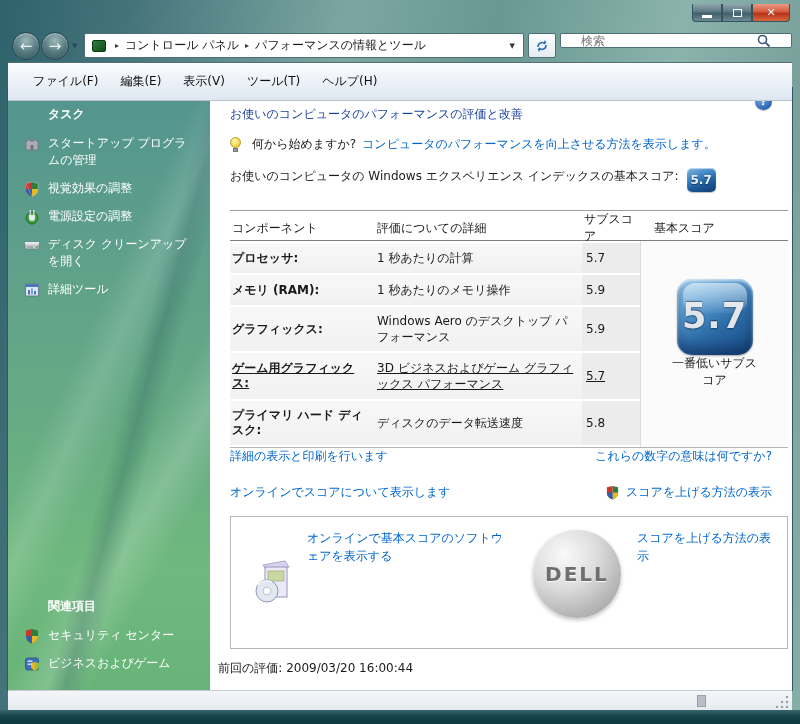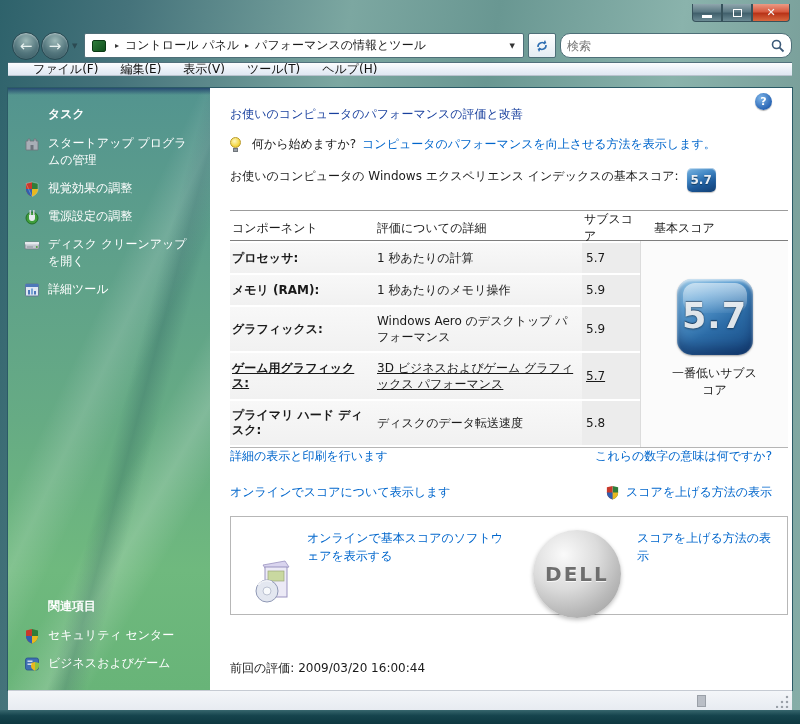--- a/index.html
+++ b/index.html
@@ -34,26 +34,26 @@
   .addressbar { position:absolute; left:76px; top:3px; width:440px; height:25px; background:#fff;
     border:1px solid #4e6f78; border-radius:2px; display:flex; align-items:center; padding:0 4px; }
   .cp-icon { width:14px; height:12px; margin:0 3px;
     background:linear-gradient(135deg,#2f7d3a,#0f4f1c); border:1px solid #0a3a14; border-radius:2px; }
   .crumb-sep { font-size:8px; color:#333; padding:0 6px; cursor:pointer; }
   .crumb { color:#1a1a1a; cursor:pointer; white-space:nowrap; }
   .addr-caret { margin-left:auto; font-size:7px; color:#333; padding:0 4px; cursor:pointer; }
   .refreshbtn { position:absolute; left:520px; top:3px; width:28px; height:25px;
     background:linear-gradient(180deg,#fdfefe,#e4ecf2); border:1px solid #4e6f78; border-radius:2px;
     display:flex; align-items:center; justify-content:center; cursor:pointer; }
-  .searchbox { position:absolute; left:552px; top:3px; width:232px; height:25px; background:#fff;
-    border:1px solid #4e6f78; border-radius:10px; display:flex; align-items:center; padding:0 6px; }
+  .searchbox { position:absolute; left:552px; top:3px; width:232px; height:15px; background:#fff;
+    border:1px solid #4e6f78; border-radius:2px; display:flex; align-items:center; padding:0 20px; }
   .searchbox input { flex:1; border:none; outline:none; font:inherit; color:#444; background:transparent; }
 
   
-  .menubar { position:absolute; top:62px; left:8px; right:8px; height:14px; z-index:4;
+  .menubar { position:absolute; top:62px; left:8px; right:8px; height:39px; z-index:4;
     background:linear-gradient(180deg,#fcfdfe,#e9eff7 60%,#dfe7f1); border-top:1px solid #51707c;
     border-bottom:1px solid #b9c3ce; display:flex; align-items:center; padding-left:14px; }
   .menuitem { padding:3px 11px; cursor:pointer; color:#111; }
 
   
   .bodyarea { position:absolute; top:88px; left:8px; right:8px; bottom:34px; display:flex; z-index:3;
     outline:1px solid #2b5a66; }
 
   
   .sidebar { position:relative; width:202px; color:#fff; overflow:hidden;
@@ -106,38 +106,38 @@
   .trow.h30 { min-height:30px; } .trow.h44 { min-height:44px; } .trow.h46 { min-height:46px;text-decoration:underline; }
   .base-col { flex:1; border-left:1px solid #dcdcdc; background:#fbfbfb; display:flex;
     flex-direction:column; align-items:center; padding-top:38px; }
   .badge-big { position:relative; width:76px; height:76px; border-radius:15px; text-align:center; line-height:74px;
     font-size:35px; font-weight:bold; color:#dfe5ea; letter-spacing:1px;
     background:linear-gradient(150deg,#9ccbe9 0%,#5da0d4 28%,#2c6ca7 60%,#174a83 100%);
     box-shadow:inset 0 2px 3px rgba(255,255,255,.65), inset 0 -8px 12px rgba(0,10,50,.35), 0 1px 2px rgba(0,0,0,.35);
     text-shadow:0 -1px 1px #16395c, 0 1px 2px rgba(0,0,0,.4); }
   .badge-big::after { content:""; position:absolute; left:6px; top:4px; right:6px; height:30px; border-radius:12px;
     background:linear-gradient(180deg,rgba(255,255,255,.55),rgba(255,255,255,.05)); }
-  .base-caption { margin-top:10px; width:92px; text-align:center; line-height:17px; }
+  .base-caption { width:92px; text-align:center; line-height:17px; }
 
   .links-row1 { position:absolute; top:360px; left:20px; right:20px; display:flex; justify-content:space-between; }
   .links-row2 { position:absolute; top:396px; left:20px; right:20px; display:flex; justify-content:space-between; align-items:center; }
   .shield-link { display:flex; align-items:center; gap:6px; }
 
   
-  .promo { position:absolute; top:428px; left:20px; width:558px; height:99px; border:1px solid #b7b7b7; }
+  .promo { position:absolute; top:428px; left:20px; width:558px; height:133px; border:1px solid #b7b7b7; }
   .sw-icon { position:absolute; left:18px; top:38px; }
   .promo-link1 { position:absolute; left:76px; top:12px; width:198px; line-height:18px; }
   .dell-ball { position:absolute; left:302px; top:13px; width:88px; height:88px; border-radius:50%;
     background:radial-gradient(circle at 35% 28%,#fafafa,#dcdcdc 40%,#b9b9b9 68%,#979797 100%);
     box-shadow:0 2px 4px rgba(0,0,0,.25); display:flex; align-items:center; justify-content:center; }
   .dell-ball span { font-weight:bold; font-size:20px; letter-spacing:2px; color:#6e6e6e;
     text-shadow:0 1px 0 rgba(255,255,255,.8); }
   .promo-link2 { position:absolute; left:406px; top:12px; width:138px; line-height:18px; }
 
-  .last-rated { position:absolute; top:572px; left:20px; }
+  .last-rated { position:absolute; top:572px; left:8px; }
 
   
   .statusbar { position:absolute; left:8px; right:8px; bottom:14px; height:20px; z-index:4;
     background:linear-gradient(180deg,#f4f6f9,#e7ebf1); border-top:1px solid #c6cbd3; }
   .status-grip-box { position:absolute; right:86px; top:4px; width:9px; height:12px; background:#b9bec6; border:1px solid #9aa0a8; }
   .resize-grip { position:absolute; right:2px; bottom:2px; width:14px; height:14px;
     background:
       radial-gradient(circle at 11px 3px,#9aa0a8 1.4px,transparent 1.6px),
       radial-gradient(circle at 11px 8px,#9aa0a8 1.4px,transparent 1.6px),
       radial-gradient(circle at 6px 8px,#9aa0a8 1.4px,transparent 1.6px),

